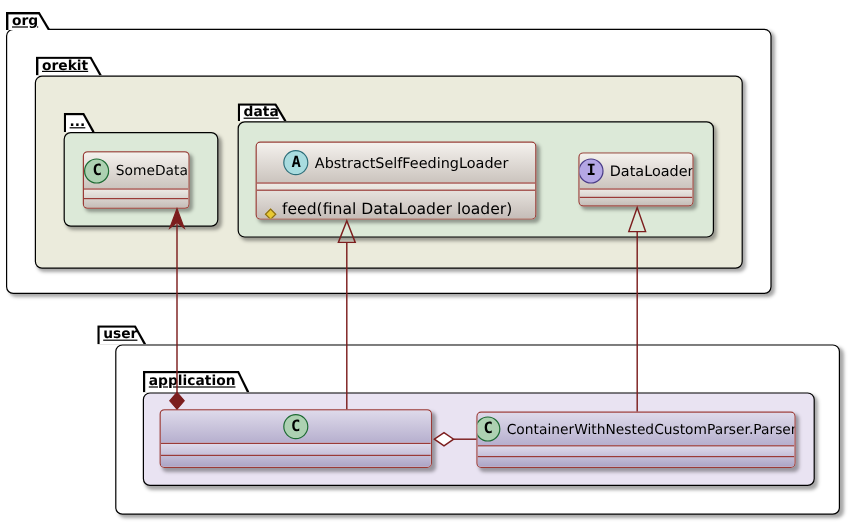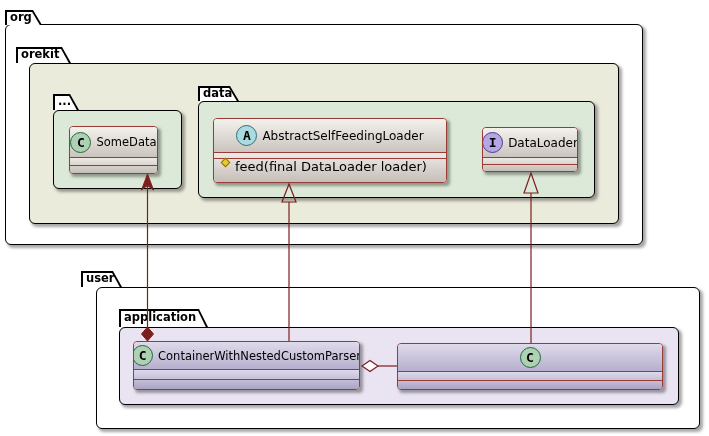--- a/index.html
+++ b/index.html
@@ -25,40 +25,40 @@
     position:absolute; inset:0; background:#000;
     clip-path:polygon(0 0, calc(100% - 9px) 0, 100% 100%, 0 100%);
   }
   .tab-fill {
     position:absolute; left:1.5px; top:1.5px; right:2.2px; bottom:0;
     background:#ffffff;
     clip-path:polygon(0 0, calc(100% - 8px) 0, 100% 100%, 0 100%);
   }
   .tab-label {
     position:relative; display:block; padding:1px 12px 0 5px;
-    font-size:11.5px; font-weight:bold; line-height:13px; white-space:nowrap;
+    font-size:11.5px; font-weight:bold; line-height:13px; white-space:nowrap;text-decoration:underline;
   }
   
   .cls {
     position:absolute; border:1px solid #9A3B37; border-radius:4px;
     box-shadow:2.5px 2.5px 3px rgba(0,0,0,0.35);
     box-sizing:border-box; display:flex; flex-direction:column; overflow:hidden;
   }
   .cls-title {
     display:flex; align-items:center; justify-content:center;
     gap:5px; padding:0 4px; box-sizing:border-box;
   }
   .cls-green .cls-title    { background:linear-gradient(#F4F1ED,#CBC4BE); }
   .cls-lavender .cls-title { background:linear-gradient(#DEDAEA,#B6AFCE); }
   .cls-rows { flex:1; display:flex; flex-direction:column; }
   .cls-green .cls-rows    { background:linear-gradient(#EFECE7,#C5BDB8); }
   .cls-lavender .cls-rows { background:linear-gradient(#E0DCEC,#ABA4C5); }
   .row { border-top:1px solid #9A3B37; flex:1; }
   .method-row {
-    display:flex; align-items:flex-start; gap:6px; padding-left:8px;
+    display:flex; align-items:flex-end; gap:6px; padding-left:8px;
     font-size:13px; white-space:nowrap;
   }
   .cls-name { font-size:11.5px; white-space:nowrap; }
   .cls-name.italic { font-size:12px; }
   
   .circ {
     width:21px; height:21px; border-radius:50%; flex:0 0 auto;
     display:flex; align-items:center; justify-content:center;
     font-family:"DejaVu Sans Mono","Liberation Mono",monospace;
     font-weight:bold; font-size:13px; box-sizing:border-box;
@@ -89,21 +89,21 @@
   <div class="pkg-body pkg-green" style="left:53px;top:110px;width:129px;height:79px"></div>
   <div class="pkg-body pkg-green" style="left:198px;top:101px;width:397px;height:97px"></div>
   <div class="pkg-body pkg-white" style="left:96px;top:287px;width:604px;height:142px"></div>
   <div class="pkg-body pkg-lavender" style="left:119px;top:327px;width:560px;height:78px"></div>
 
   <div class="tab" style="left:5px;top:10px;width:37px;height:15px">
     <div class="tab-bg"></div>
     <div class="tab-fill"></div>
     <span class="tab-label">org</span>
   </div>
-  <div class="tab" style="left:16px;top:47px;width:55px;height:16px">
+  <div class="tab" style="left:30px;top:47px;width:55px;height:16px">
     <div class="tab-bg"></div>
     <div class="tab-fill"></div>
     <span class="tab-label">orekit</span>
   </div>
   <div class="tab" style="left:53px;top:94px;width:26px;height:16px">
     <div class="tab-bg"></div>
     <div class="tab-fill"></div>
     <span class="tab-label">...</span>
   </div>
   <div class="tab" style="left:198px;top:86px;width:41px;height:15px">
@@ -154,31 +154,31 @@
     </div>
     <div class="cls-rows">
       <div class="row"></div>
       <div class="row"></div>
     </div>
   </div>
 
   <div class="cls cls-lavender" style="left:133px;top:341px;width:227px;height:49px">
     <div class="cls-title" style="height:27px">
       <span class="circ circ-c">C</span>
-      <span class="cls-name">ContainerWithNestedCustomParser</span>
     </div>
     <div class="cls-rows">
       <div class="row"></div>
       <div class="row"></div>
     </div>
   </div>
 
   <div class="cls cls-lavender" style="left:397px;top:343px;width:266px;height:47px">
     <div class="cls-title" style="height:27px">
       <span class="circ circ-c">C</span>
+      <span class="cls-name">ContainerWithNestedCustomParser.Parser</span>
     </div>
     <div class="cls-rows">
       <div class="row"></div>
       <div class="row"></div>
     </div>
   </div>
 
   <svg class="connectors" width="709" height="436">
     <g>
       <line x1="147.5" y1="186" x2="147.5" y2="328"></line>

